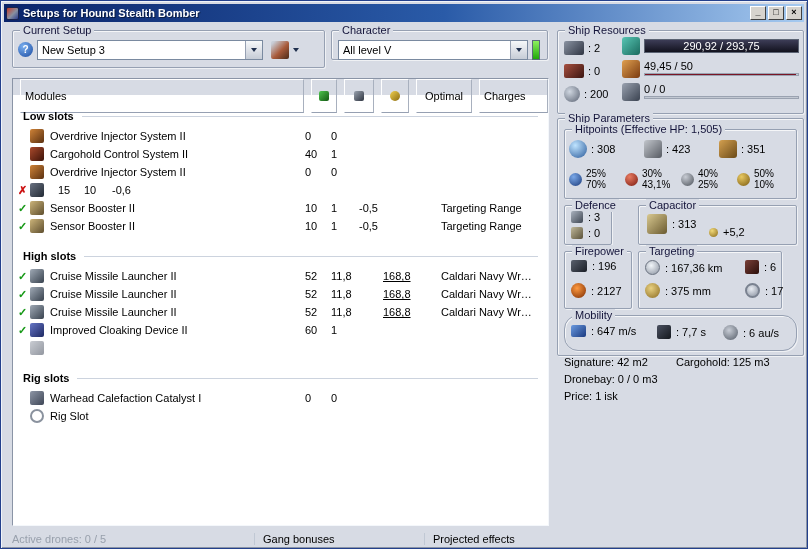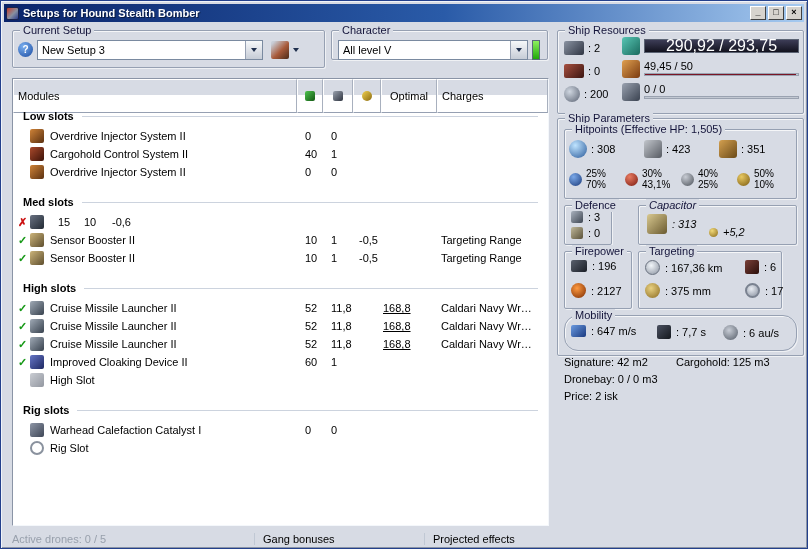--- a/index.html
+++ b/index.html
@@ -49,21 +49,21 @@
   .ic-tools { width: 18px; height: 18px; border-radius: 2px; background: linear-gradient(135deg, #c8ced8 10%, #a85a3a 55%, #4a2a18); }
 
   .skillbar { position: absolute; left: 200px; top: 9px; width: 8px; height: 20px;
               background: linear-gradient(#8df05e, #20a80a); border: 1px solid #5a6a7a; }
 
   
   .modlist { position: absolute; left: 8px; top: 56px; width: 537px; height: 448px; background: #fff;
              border: 1px solid; border-color: #8a94a6 #f4f7fb #f4f7fb #8a94a6; overflow: hidden; }
   .mheader { display: flex; height: 16px; background: #d7dbe4; }
   .hcell { border-right: 1px solid #a8b0be; border-top: 1px solid #fff; border-left: 1px solid #fff;
-           border-bottom: 1px solid #96a0b2; display: flex; align-items: center; padding: 16px 4px; overflow: hidden; }
+           border-bottom: 1px solid #96a0b2; display: flex; align-items: center; padding: 16px 4px; overflow: hidden; margin-left: 7px; }
   .hm { width: 284px; } .h1 { width: 26px; justify-content: center; } .h2 { width: 30px; justify-content: center; }
   .h3 { width: 28px; justify-content: center; } .h4 { width: 56px; justify-content: center; } .h5 { flex: 1; }
   .hic { width: 10px; height: 10px; border-radius: 2px; }
   .hic-cpu { background: linear-gradient(135deg, #4ec44e, #135813); }
   .hic-pg  { background: linear-gradient(135deg, #9aa2ae, #2e3440); }
   .hic-cap { background: linear-gradient(135deg, #f0d050, #8a6a10); border-radius: 50%; }
 
   .msec { display: flex; align-items: center; height: 22px; margin-top: 10px; }
   .msec b { padding-left: 10px; padding-right: 8px; white-space: nowrap; }
   .msec .line { flex: 1; height: 1px; background: #ccd3de; margin-right: 10px; }
@@ -94,39 +94,39 @@
   .sb2 { width: 170px; border-left: 1px solid #c0c8d4; padding-left: 8px; }
   .sb3 { flex: 1; border-left: 1px solid #c0c8d4; padding-left: 8px; }
 
   
   .g-res { left: 553px; top: 8px; width: 247px; height: 84px; }
   .res-left { position: absolute; left: 6px; top: 8px; display: flex; flex-direction: column; gap: 5px; }
   .res-item { display: flex; align-items: center; gap: 4px; height: 18px; }
   .res-right { position: absolute; left: 64px; top: 6px; width: 177px; display: flex; flex-direction: column; gap: 5px; }
   .res-row { display: flex; align-items: flex-start; gap: 4px; }
   .cpu-bar { flex: 1; height: 14px; margin-top: 2px; border: 1px solid #5a6272;
-             background: linear-gradient(#3c3c56, #12121e); color: #fff; font-size: 16px;
+             background: linear-gradient(#3c3c56, #12121e); color: #fff; font-size: 11px;
              display: flex; align-items: center; justify-content: center; white-space: nowrap; }
   .stackv { display: flex; flex-direction: column; flex: 1; }
   .thinbar { height: 3px; background: #c2c8d2; border: 1px solid #9aa2b0; margin-top: 1px; }
   .thinfill { height: 100%; background: #7a1525; }
 
   .chip { display: inline-block; flex: none; }
   .ic-turret { width: 20px; height: 14px; border-radius: 2px; background: linear-gradient(135deg, #8a93a2, #2e3442); }
   .ic-launcher { width: 20px; height: 14px; border-radius: 2px; background: linear-gradient(135deg, #a85040, #3a1410); }
   .ic-calib { width: 16px; height: 16px; border-radius: 50%; background: radial-gradient(circle at 35% 35%, #cfd6e0, #5a6272); }
   .ic-cpu { width: 18px; height: 18px; border-radius: 3px; background: linear-gradient(135deg, #58c6b4, #1a6a5e); }
   .ic-pg  { width: 18px; height: 18px; border-radius: 3px; background: linear-gradient(135deg, #e0a050, #7a3a10); }
   .ic-drone { width: 18px; height: 18px; border-radius: 3px; background: linear-gradient(135deg, #9aa2b0, #3a4250); }
 
   
   .g-params { left: 553px; top: 96px; width: 247px; height: 238px; }
   .g-hp  { left: 6px; top: 10px; width: 233px; height: 70px; }
   .g-def { left: 6px; top: 86px; width: 48px; height: 40px; }
-  .g-cap { left: 80px; top: 86px; width: 159px; height: 40px; font-style: italic; }
+  .g-cap { left: 80px; top: 86px; width: 159px; height: 40px; }
   .g-fp  { left: 6px; top: 132px; width: 68px; height: 58px; }
   .g-tgt { left: 80px; top: 132px; width: 144px; height: 58px; }
   .g-mob { left: 6px; top: 196px; width: 233px; height: 36px; border-radius: 14px; }
   .g-hp .glabel, .g-def .glabel, .g-cap .glabel, .g-fp .glabel, .g-tgt .glabel, .g-mob .glabel { background: #d7dbe4; }
 
   .hp-row1 { position: absolute; left: 4px; top: 10px; display: flex; width: 225px; }
   .hp-cell { display: flex; align-items: center; gap: 4px; width: 75px; }
   .ic-shield { width: 18px; height: 18px; border-radius: 50%; background: radial-gradient(circle at 35% 30%, #bfe4ff, #2a5a9a); }
   .ic-armor  { width: 18px; height: 18px; border-radius: 3px; background: linear-gradient(135deg, #c2c6cc, #565a62); }
   .ic-struct { width: 18px; height: 18px; border-radius: 3px; background: linear-gradient(135deg, #d4a050, #6a4a18); }
@@ -243,24 +243,20 @@
         <span class="st"></span>
         <span class="mi mi-overdrive"></span>
         <span class="mn">Overdrive Injector System II</span>
         <span class="cc c1">0</span>
         <span class="cc c2">0</span>
         <span class="cc c3"></span>
         <span class="cc c4"></span>
         <span class="cc c5"></span>
       </div>
 
-      <div class="msec">
-          <b>Med slots</b>
-          <span class="line"></span>
-        </div>
 
       <div class="mrow">
         <span class="st err">✗</span>
         <span class="mi mi-mono"></span>
         <span class="cc c1">15</span>
         <span class="cc c2">10</span>
         <span class="cc c3">-0,6</span>
         <span class="cc c4"></span>
         <span class="cc c5"></span>
       </div>
@@ -326,21 +322,20 @@
         <span class="mn">Improved Cloaking Device II</span>
         <span class="cc c1">60</span>
         <span class="cc c2">1</span>
         <span class="cc c3"></span>
         <span class="cc c4"></span>
         <span class="cc c5"></span>
       </div>
       <div class="mrow">
         <span class="st"></span>
         <span class="mi mi-emptyhigh"></span>
-        <span class="mn">High Slot</span>
         <span class="cc c1"></span>
         <span class="cc c2"></span>
         <span class="cc c3"></span>
         <span class="cc c4"></span>
         <span class="cc c5"></span>
       </div>
 
       <div class="msec">
           <b>Rig slots</b>
           <span class="line"></span>
@@ -538,16 +533,16 @@
         <span class="prow" style="left:158px; top:9px;">
             <span class="chip ic-warp"></span>
             <span>: 6 au/s</span>
           </span>
       </div>
     </div>
 
     <span class="ptext" style="left:560px; top:334px;">Signature: 42 m2</span>
     <span class="ptext" style="left:672px; top:334px;">Cargohold: 125 m3</span>
     <span class="ptext" style="left:560px; top:351px;">Dronebay: 0 / 0 m3</span>
-    <span class="ptext" style="left:560px; top:368px;">Price: 2 isk</span>
+    <span class="ptext" style="left:560px; top:368px;">Price: 1 isk</span>
 
   </div>
 </div>
 
 </body></html>

